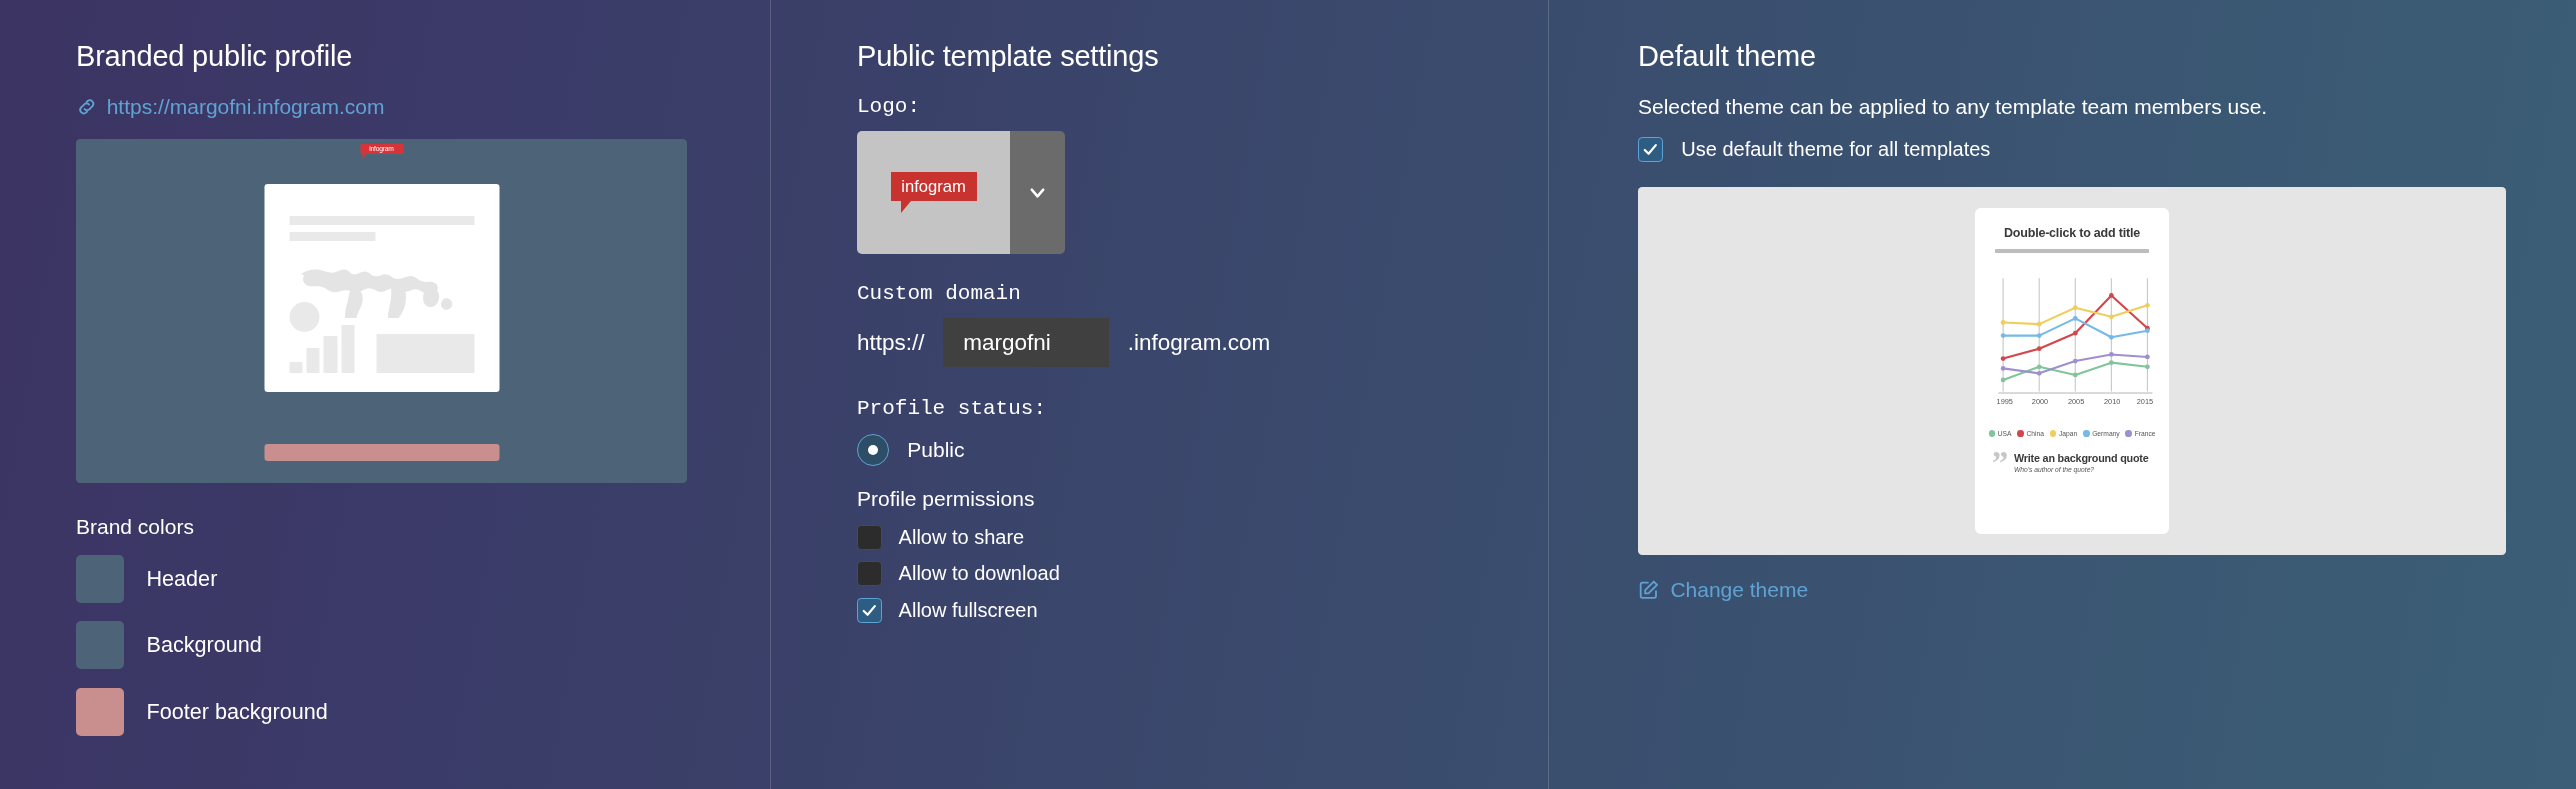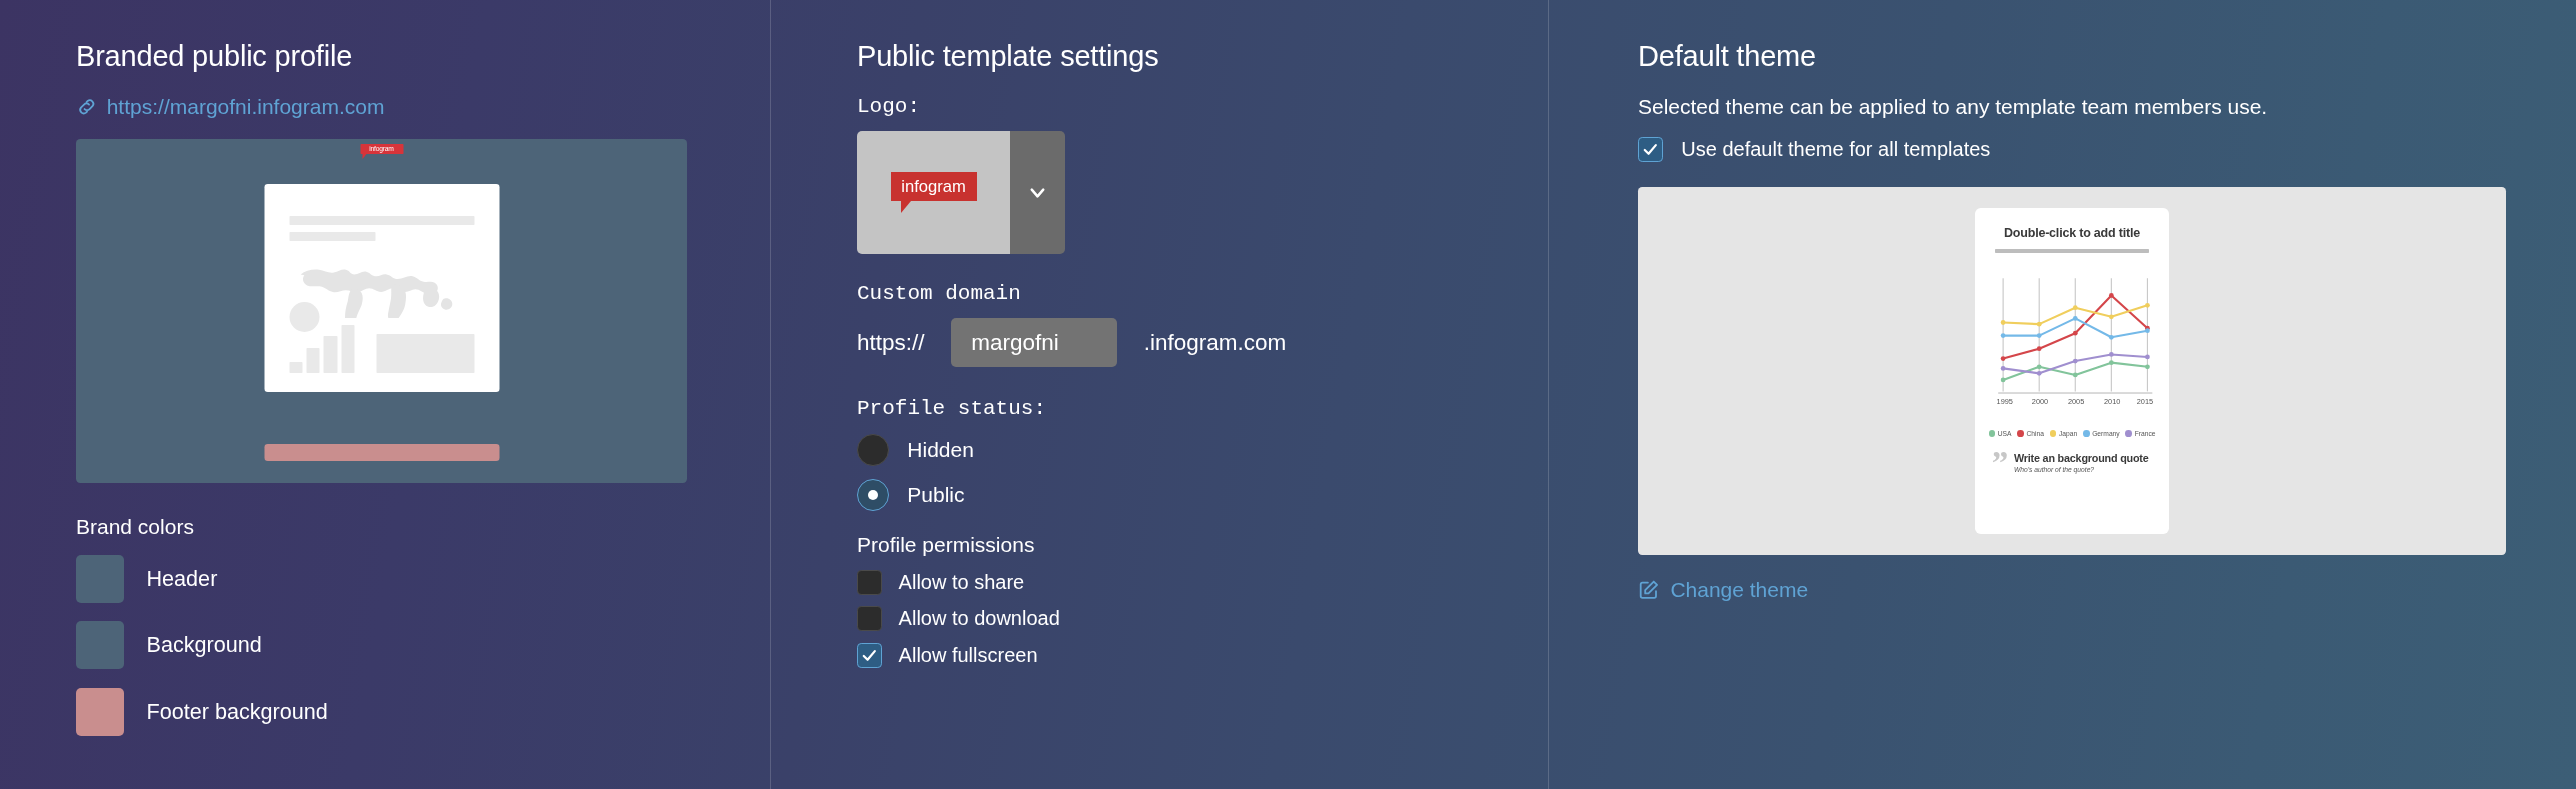--- a/index.html
+++ b/index.html
@@ -186,29 +186,29 @@
     background: #6b6b6b;
     display: flex;
     align-items: center;
     justify-content: center;
   }
   .caret-icon { width: 23px; height: 23px; display: block; }
 
   .domain-row {
     display: flex;
     align-items: center;
-    gap: 15px;
+    gap: 7px;
     font-size: 22.5px;
     margin-bottom: 30px;
   }
   .domain-prefix { color: #ffffff; margin-right: 11.6px; }
   .domain-input {
-    background: #737373;
+    background: #404040;
     border: none;
-    border-radius: 5px;
+    border-radius: 0;
     color: #ffffff;
     font-family: "Liberation Sans", sans-serif;
     font-size: 22.5px;
     padding: 11.6px 20px;
     width: 166px;
     outline: none;
   }
   .domain-suffix { color: #ffffff; margin-left: 11.6px; }
 
   .control-row {
@@ -433,24 +433,20 @@
 
     <div class="field-label">Custom domain</div>
     <div class="domain-row">
       <span class="domain-prefix">https://</span>
       <input class="domain-input" type="text" value="margofni" style="">
       <span class="domain-suffix">.infogram.com</span>
     </div>
 
     <div class="field-label">Profile status:</div>
 
-    <div class="control-row">
-      <span class="radio"></span>
-      <span class="control-label">Hidden</span>
-    </div>
     <div class="control-row">
       <span class="radio checked">
         <span class="dot"></span>
       </span>
       <span class="control-label">Public</span>
     </div>
 
     <div class="sub-title">Profile permissions</div>
 
     <div class="control-row perm-row">

